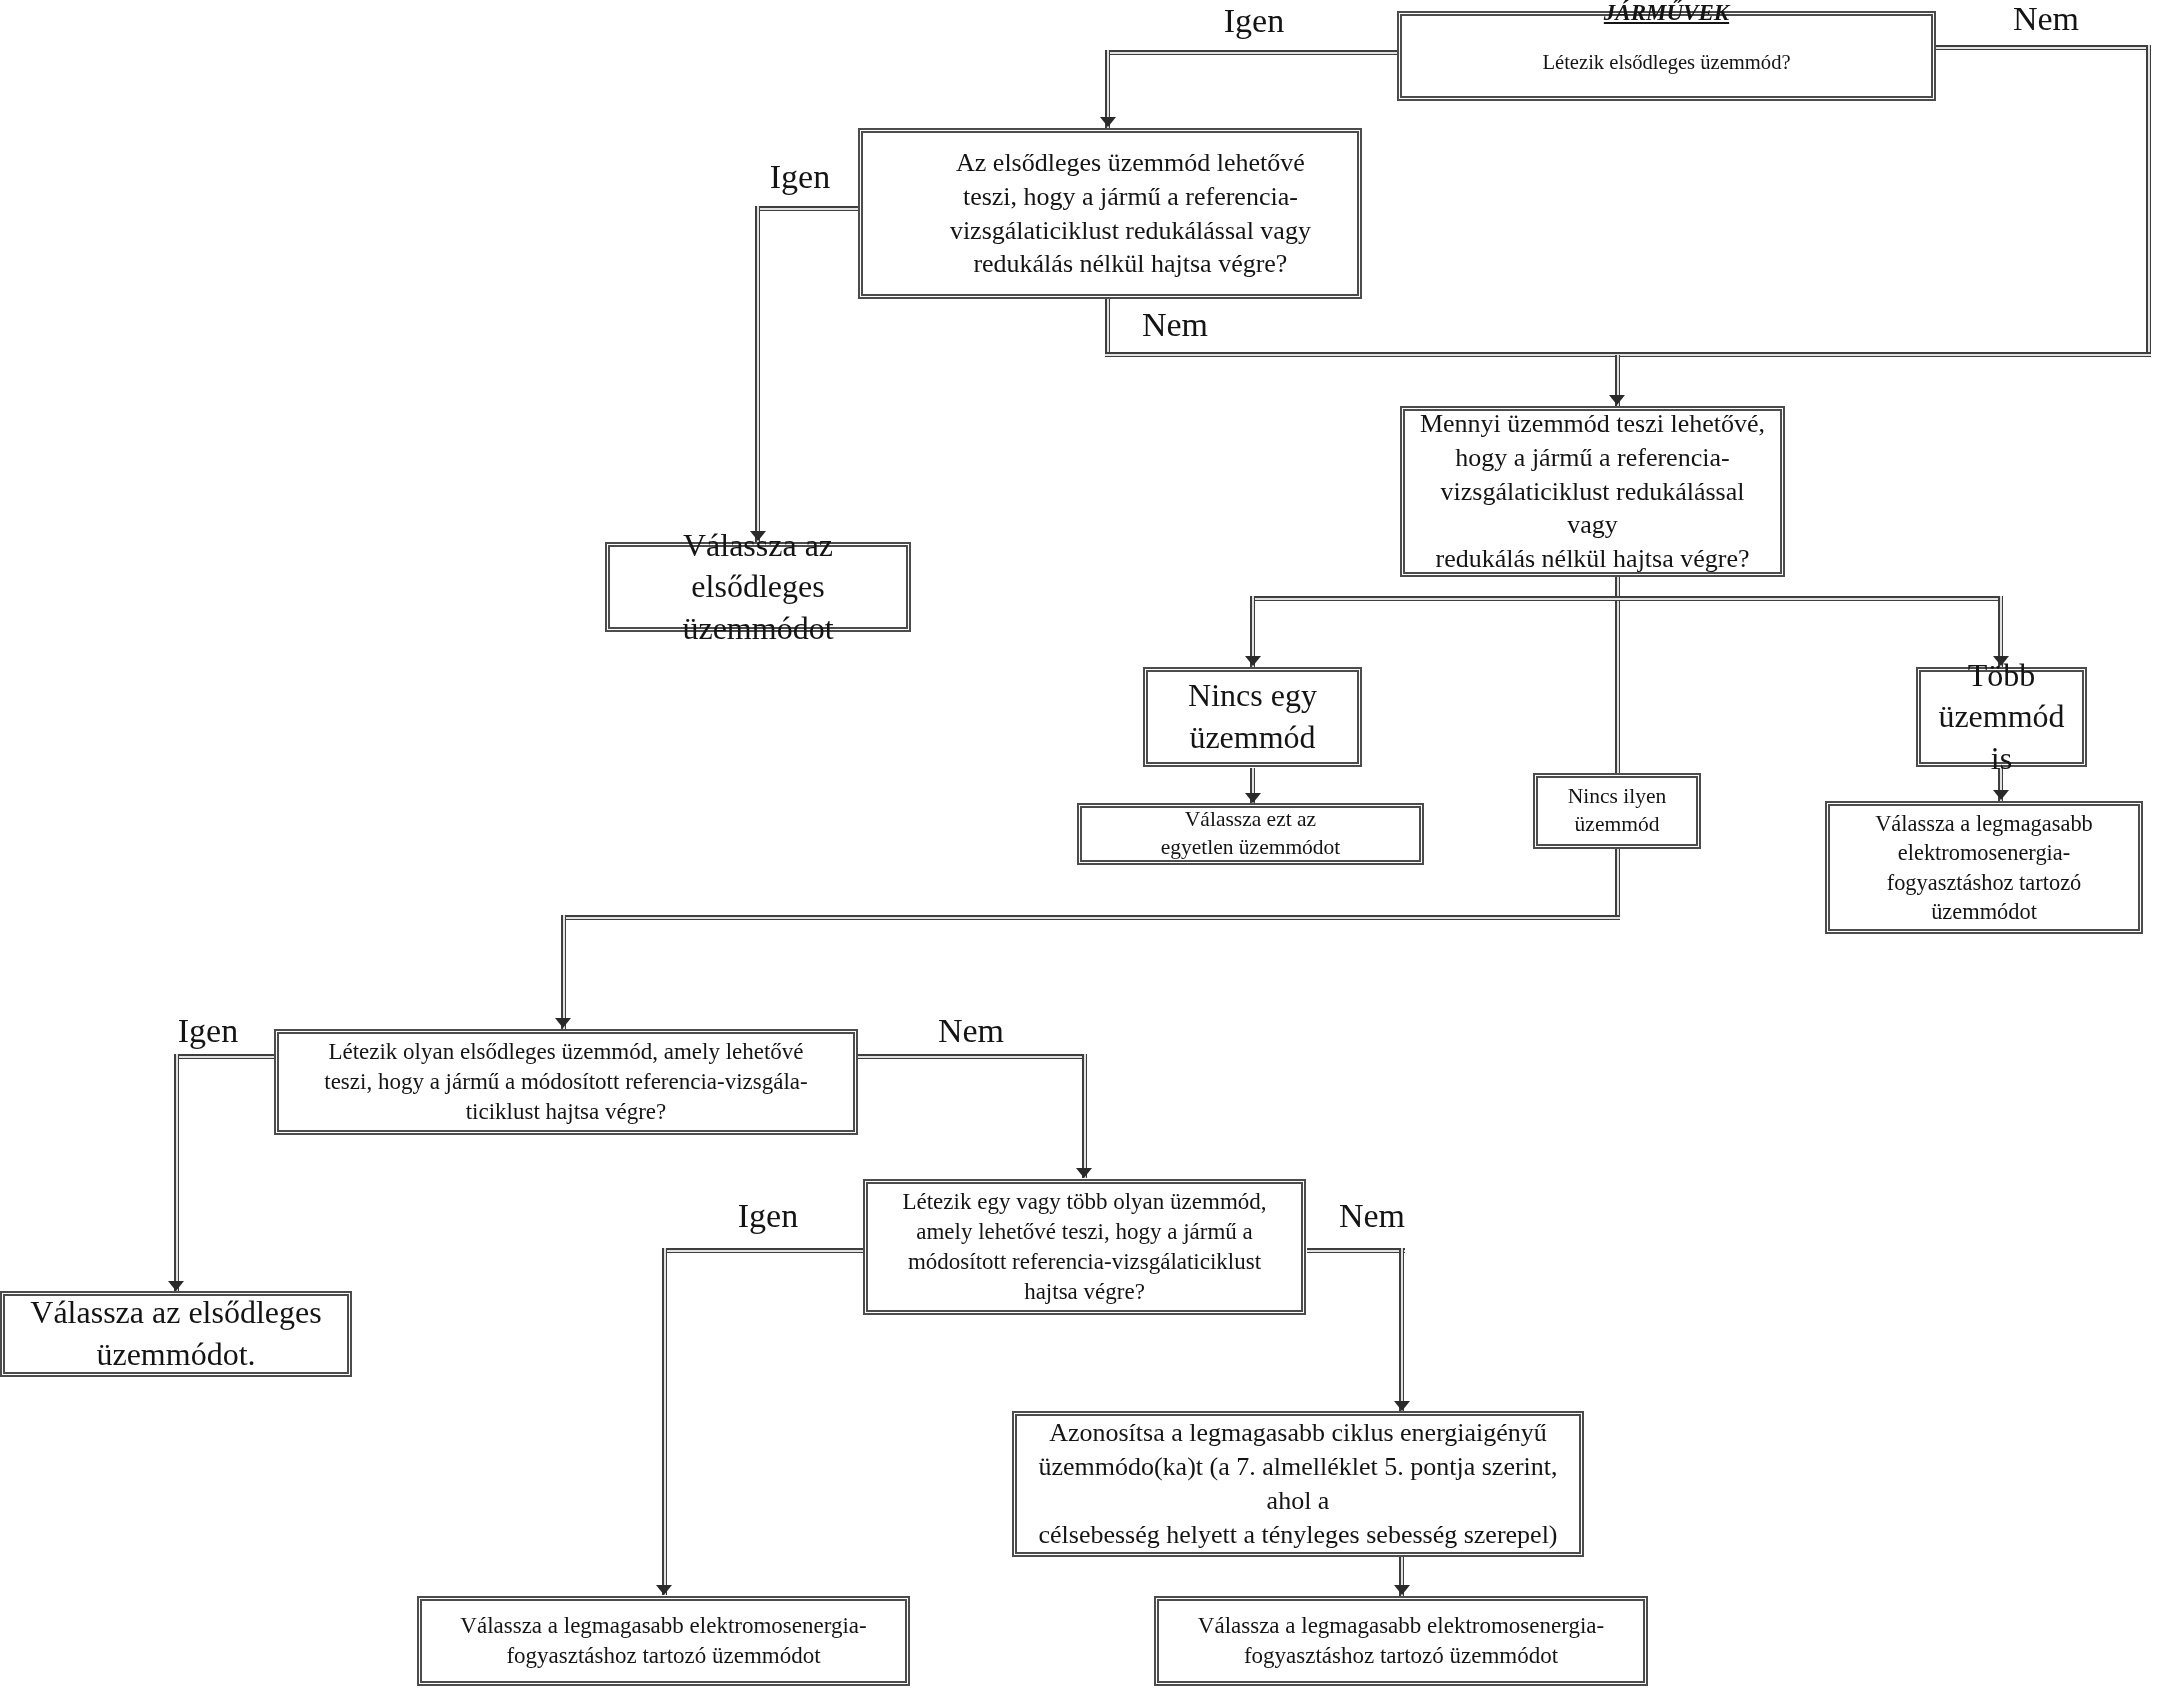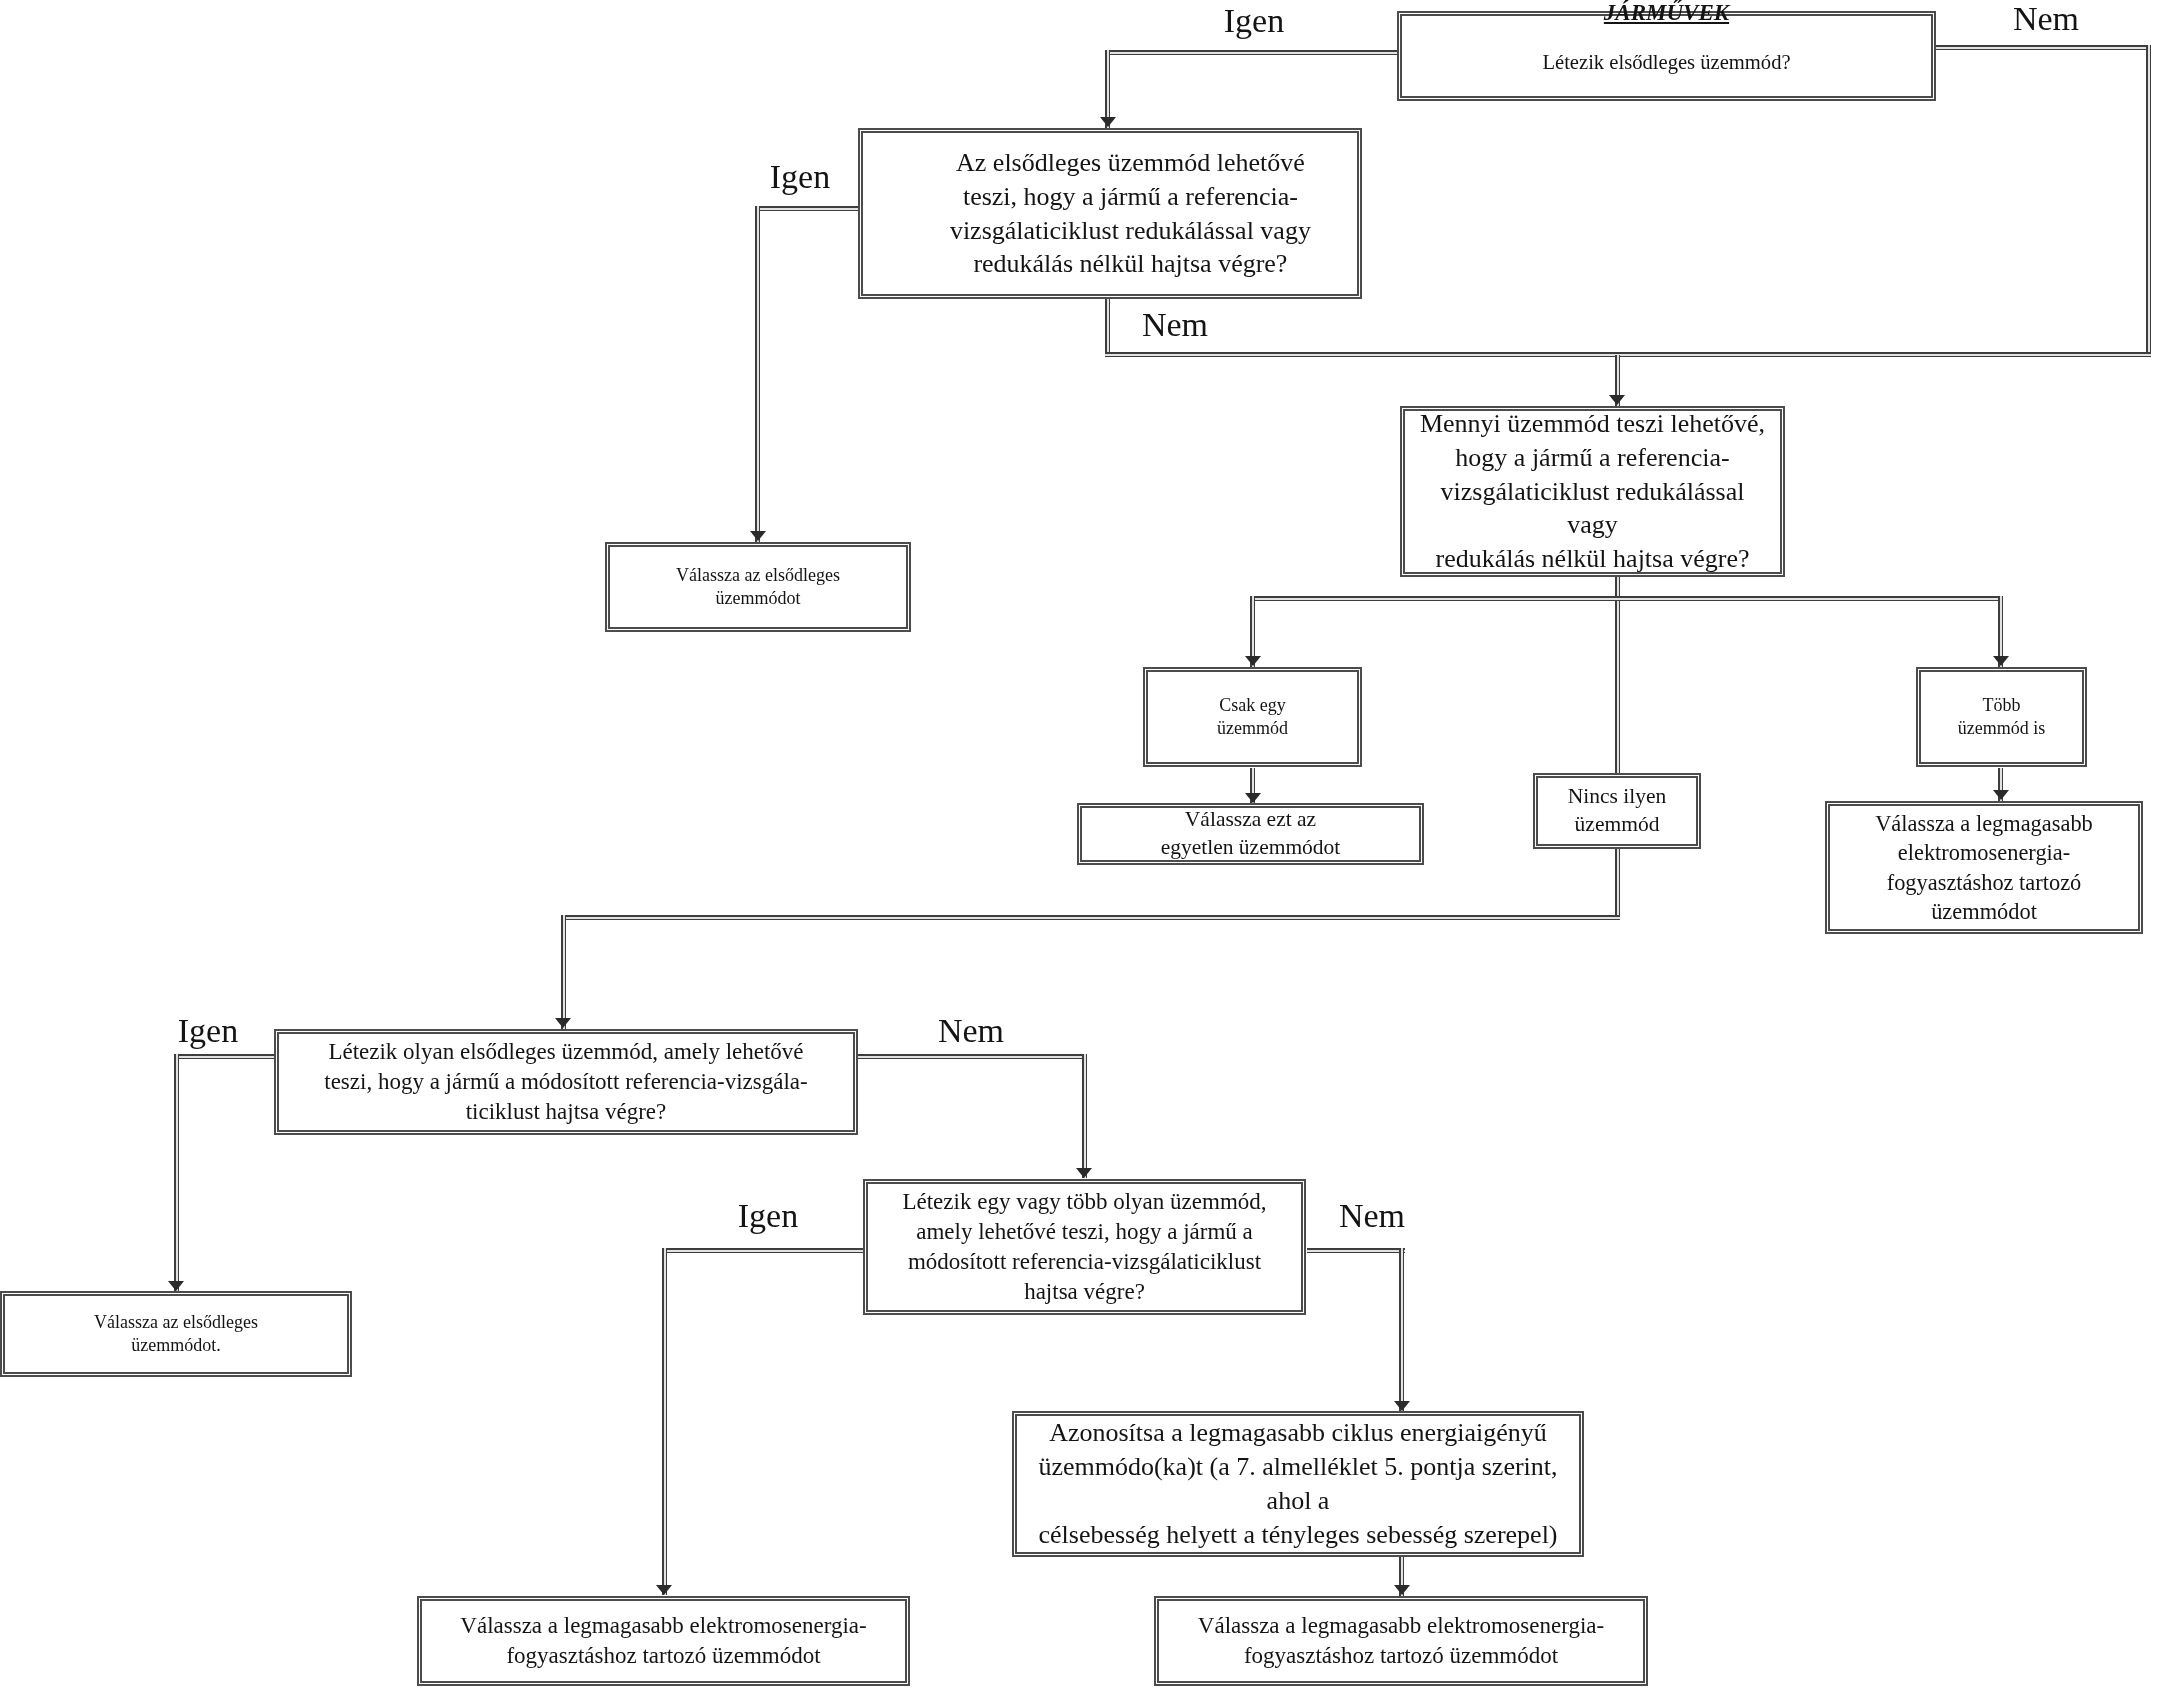--- a/index.html
+++ b/index.html
@@ -19,21 +19,21 @@
     display:flex;
     align-items:center;
     justify-content:center;
     text-align:center;
     white-space:pre-line;
     line-height:1.3;
     padding:1.8px 7.2px;
     z-index:3;
   }
   .fs29{font-size:26px;}
-  .fs28{font-size:18px;}
+  .fs28{font-size:32px;}
   .fs26{font-size:23px;}
   .fs25{font-size:22.4px;}
   .fs24{font-size:21.5px;}
   .title-main{
     font-weight:bold;
     font-style:italic;
     text-decoration:underline;
     font-size:23px;
     line-height:1.25;
     white-space:pre-line;
@@ -156,21 +156,21 @@
 redukálás nélkül hajtsa végre?</div>
 
   <div class="box fs28" style="left:605px;top:542px;width:306px;height:90px;">Válassza az elsődleges
 üzemmódot</div>
 
   <div class="box fs29" style="left:1400px;top:406px;width:385px;height:171px;">Mennyi üzemmód teszi lehetővé,
 hogy a jármű a referencia-
 vizsgálaticiklust redukálással vagy
 redukálás nélkül hajtsa végre?</div>
 
-  <div class="box fs28" style="left:1143px;top:667px;width:219px;height:100px;">Csak egy
+  <div class="box fs28" style="left:1143px;top:667px;width:219px;height:100px;">Nincs egy
 üzemmód</div>
 
   <div class="box fs24" style="left:1077px;top:803px;width:347px;height:62px;">Válassza ezt az
 egyetlen üzemmódot</div>
 
   <div class="box fs24" style="left:1533px;top:773px;width:168px;height:76px;">Nincs ilyen
 üzemmód</div>
 
   <div class="box fs28" style="left:1916px;top:667px;width:171px;height:100px;">Több
 üzemmód is</div>

